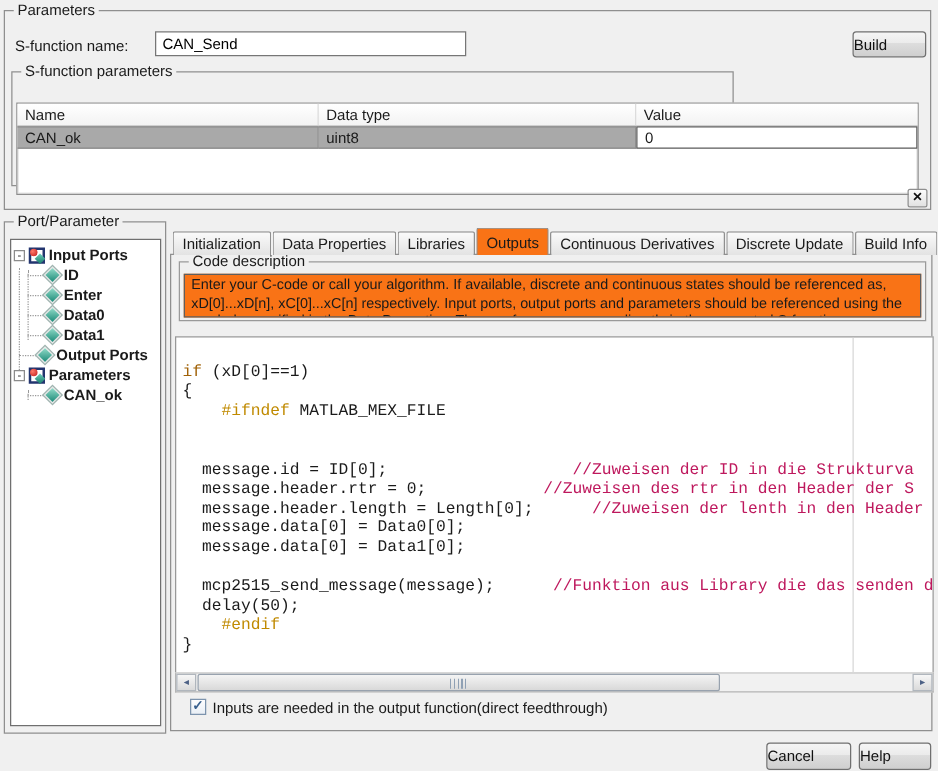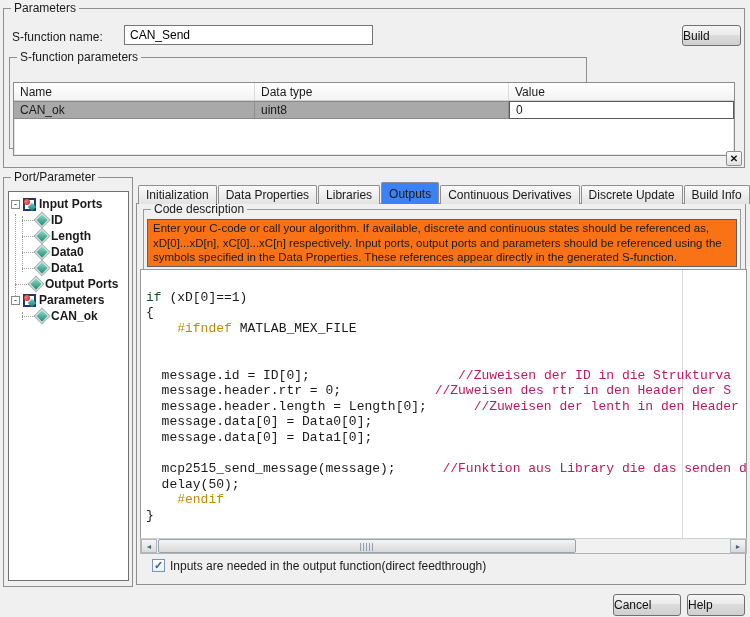--- a/index.html
+++ b/index.html
@@ -92,40 +92,40 @@
   .trunk-param  { left: 13px; top: 120px; height: 8px;  }
 
   
   .tabs { position: absolute; left: 138px; top: 182px; height: 22px; display: flex; align-items: flex-end; z-index: 2; }
   .tab {
     height: 19px; padding: 2px 7px 0; margin-right: 1px;
     border: 1px solid #8f8f8f; border-bottom: none; border-radius: 2px 2px 0 0;
     background: linear-gradient(#fafafa, #e3e3e3);
     font-size: 12px; white-space: nowrap;
   }
-  .tab.selected { height: 22px; padding-top: 4px; background: #3b82f6; position: relative; z-index: 4; }
+  .tab.selected { height: 22px; padding-top: 4px; background: #f97316; position: relative; z-index: 4; }
   .panel { position: absolute; left: 136px; top: 203px; width: 610px; height: 382px; border: 1px solid #8f8f8f; background: #f0f0f0; z-index: 1; }
 
   
-  #gb-codedesc { left: 6px; top: 5px; width: 598px; height: 61px; border-color: #9a9a9a; }
+  #gb-codedesc { left: 6px; top: 5px; width: 598px; height: 48px; border-color: #9a9a9a; }
   .desc-box {
     position: absolute; left: 3px; top: 9px; right: 3px; bottom: 2px;
     border: 1px solid #5f5f5f; background: #f97316;
     font-size: 11.5px; line-height: 14.5px; padding: 1px 5px; overflow: hidden;
   }
 
   
   .editor {
     position: absolute; left: 3px; top: 65px; width: 607px; height: 270px;
     background: #fff; border: 1px solid #989898; overflow: hidden;
   }
   .margin-line { position: absolute; left: 541px; top: 0; bottom: 0; width: 1px; background: #d8d8d8; }
   .code { position: absolute; left: 5px; top: 4px; font-family: "Liberation Mono", monospace; font-size: 13px; line-height: 15.6px; color: #1a1a1a; }
   .code-line { white-space: pre; height: 15.6px; }
-  .tk-kw { color: #14532d; }
+  .tk-kw { color: #a16207; }
   .tk-pp { color: #c08a00; }
   .tk-cm { color: #be185d; }
 
   
   .hscroll {
     position: absolute; left: 3px; top: 334px; width: 607px; height: 16px;
     background: #f1f1f1; border: 1px solid #b4b4b4; border-top-color: #cfcfcf;
   }
   .sb-btn {
     position: absolute; top: 0; width: 16px; height: 14px;
@@ -197,21 +197,21 @@
         <span>Input Ports</span>
       </div>
       <div class="tree-row">
         <span class="stub child-stub"></span>
         <span class="diamond"></span>
         <span>ID</span>
       </div>
       <div class="tree-row">
         <span class="stub child-stub"></span>
         <span class="diamond"></span>
-        <span>Length</span>
+        <span>Enter</span>
       </div>
       <div class="tree-row">
         <span class="stub child-stub"></span>
         <span class="diamond"></span>
         <span>Data0</span>
       </div>
       <div class="tree-row">
         <span class="stub child-stub"></span>
         <span class="diamond"></span>
         <span>Data1</span>

